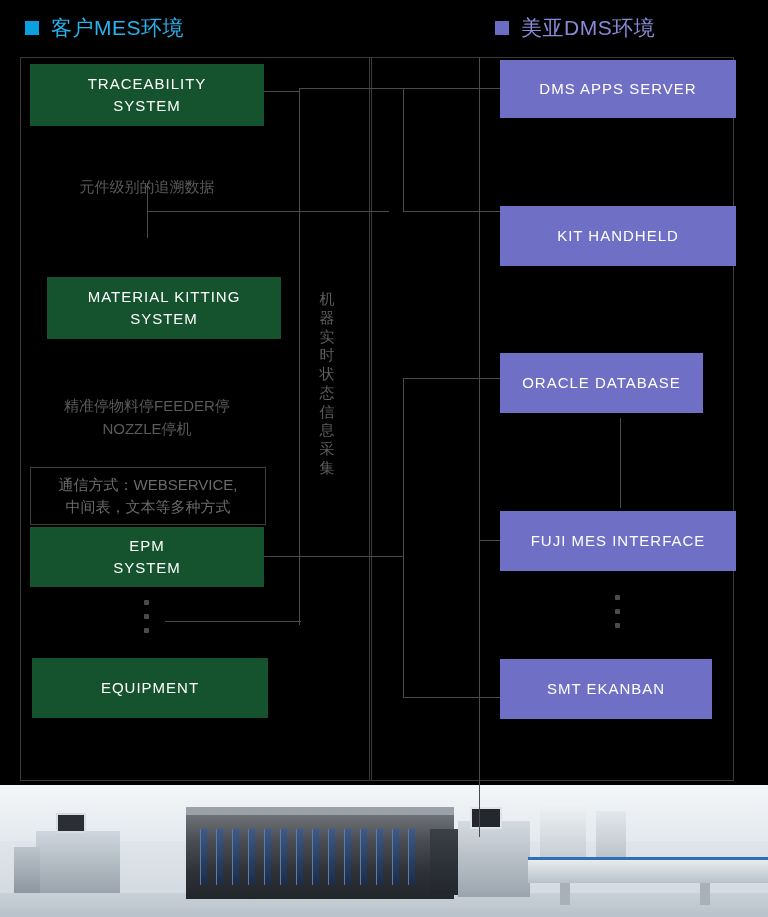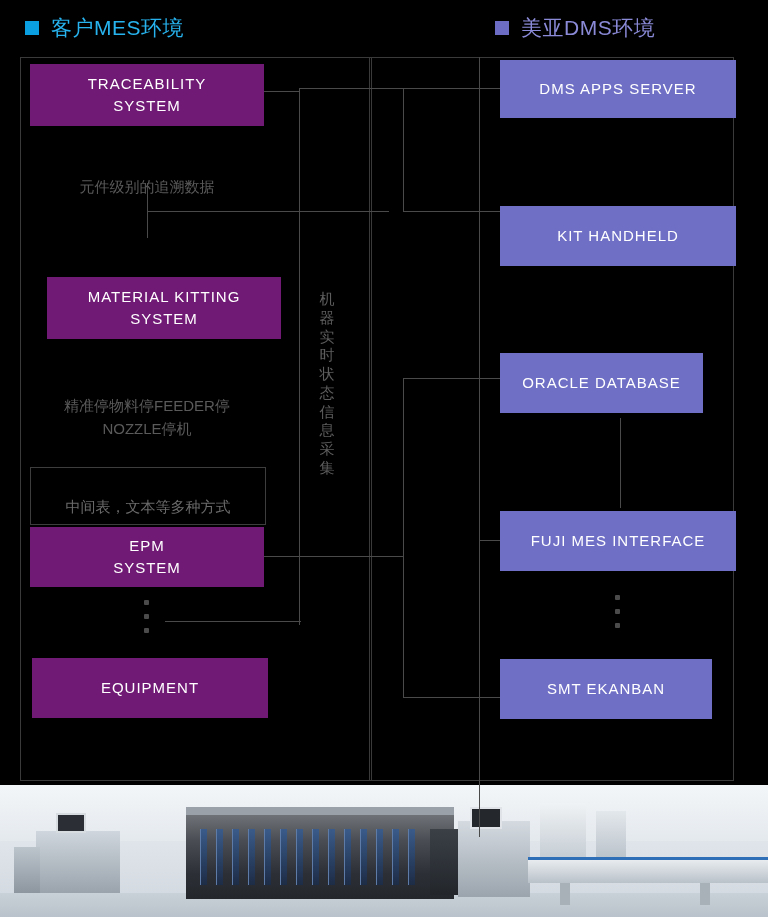--- a/index.html
+++ b/index.html
@@ -67,21 +67,21 @@
     display: flex;
     align-items: center;
     justify-content: center;
     text-align: center;
     font-size: 15px;
     letter-spacing: 1px;
     line-height: 1.45;
     padding: 4px 8px;
     z-index: 5;
   }
-  .node.blue { background: #701a75; color: #ffffff; }
+  .node.blue { background: #14532d; color: #ffffff; }
   .node.purple { background: #6f6fc6; color: #ffffff; }
 
   
   #node-traceability { left: 30px;  top: 64px;  width: 234px; height: 62px; }
   #node-kitting      { left: 47px;  top: 277px; width: 234px; height: 62px; }
   #node-epm          { left: 30px;  top: 527px; width: 234px; height: 60px; }
   #node-equipment    { left: 32px;  top: 658px; width: 236px; height: 60px; }
 
   
   #node-dms-apps   { left: 500px; top: 60px;  width: 236px; height: 58px; }
@@ -307,21 +307,21 @@
   </span>
 </div>
 
 <div class="note" id="note-kitting">
   <span>精准停物料停FEEDER停</span><br>
   <span>NOZZLE停机</span>
 </div>
 
 <div class="note" id="note-comm">
   <span>
-    <br>
+    <span>通信方式：WEBSERVICE,</span><br>
     <span>中间表，文本等多种方式</span>
   </span>
 </div>
 
 <div class="node blue" id="node-epm">
   <span>
     <span>EPM</span><br>
     <span>SYSTEM</span>
   </span>
 </div>

